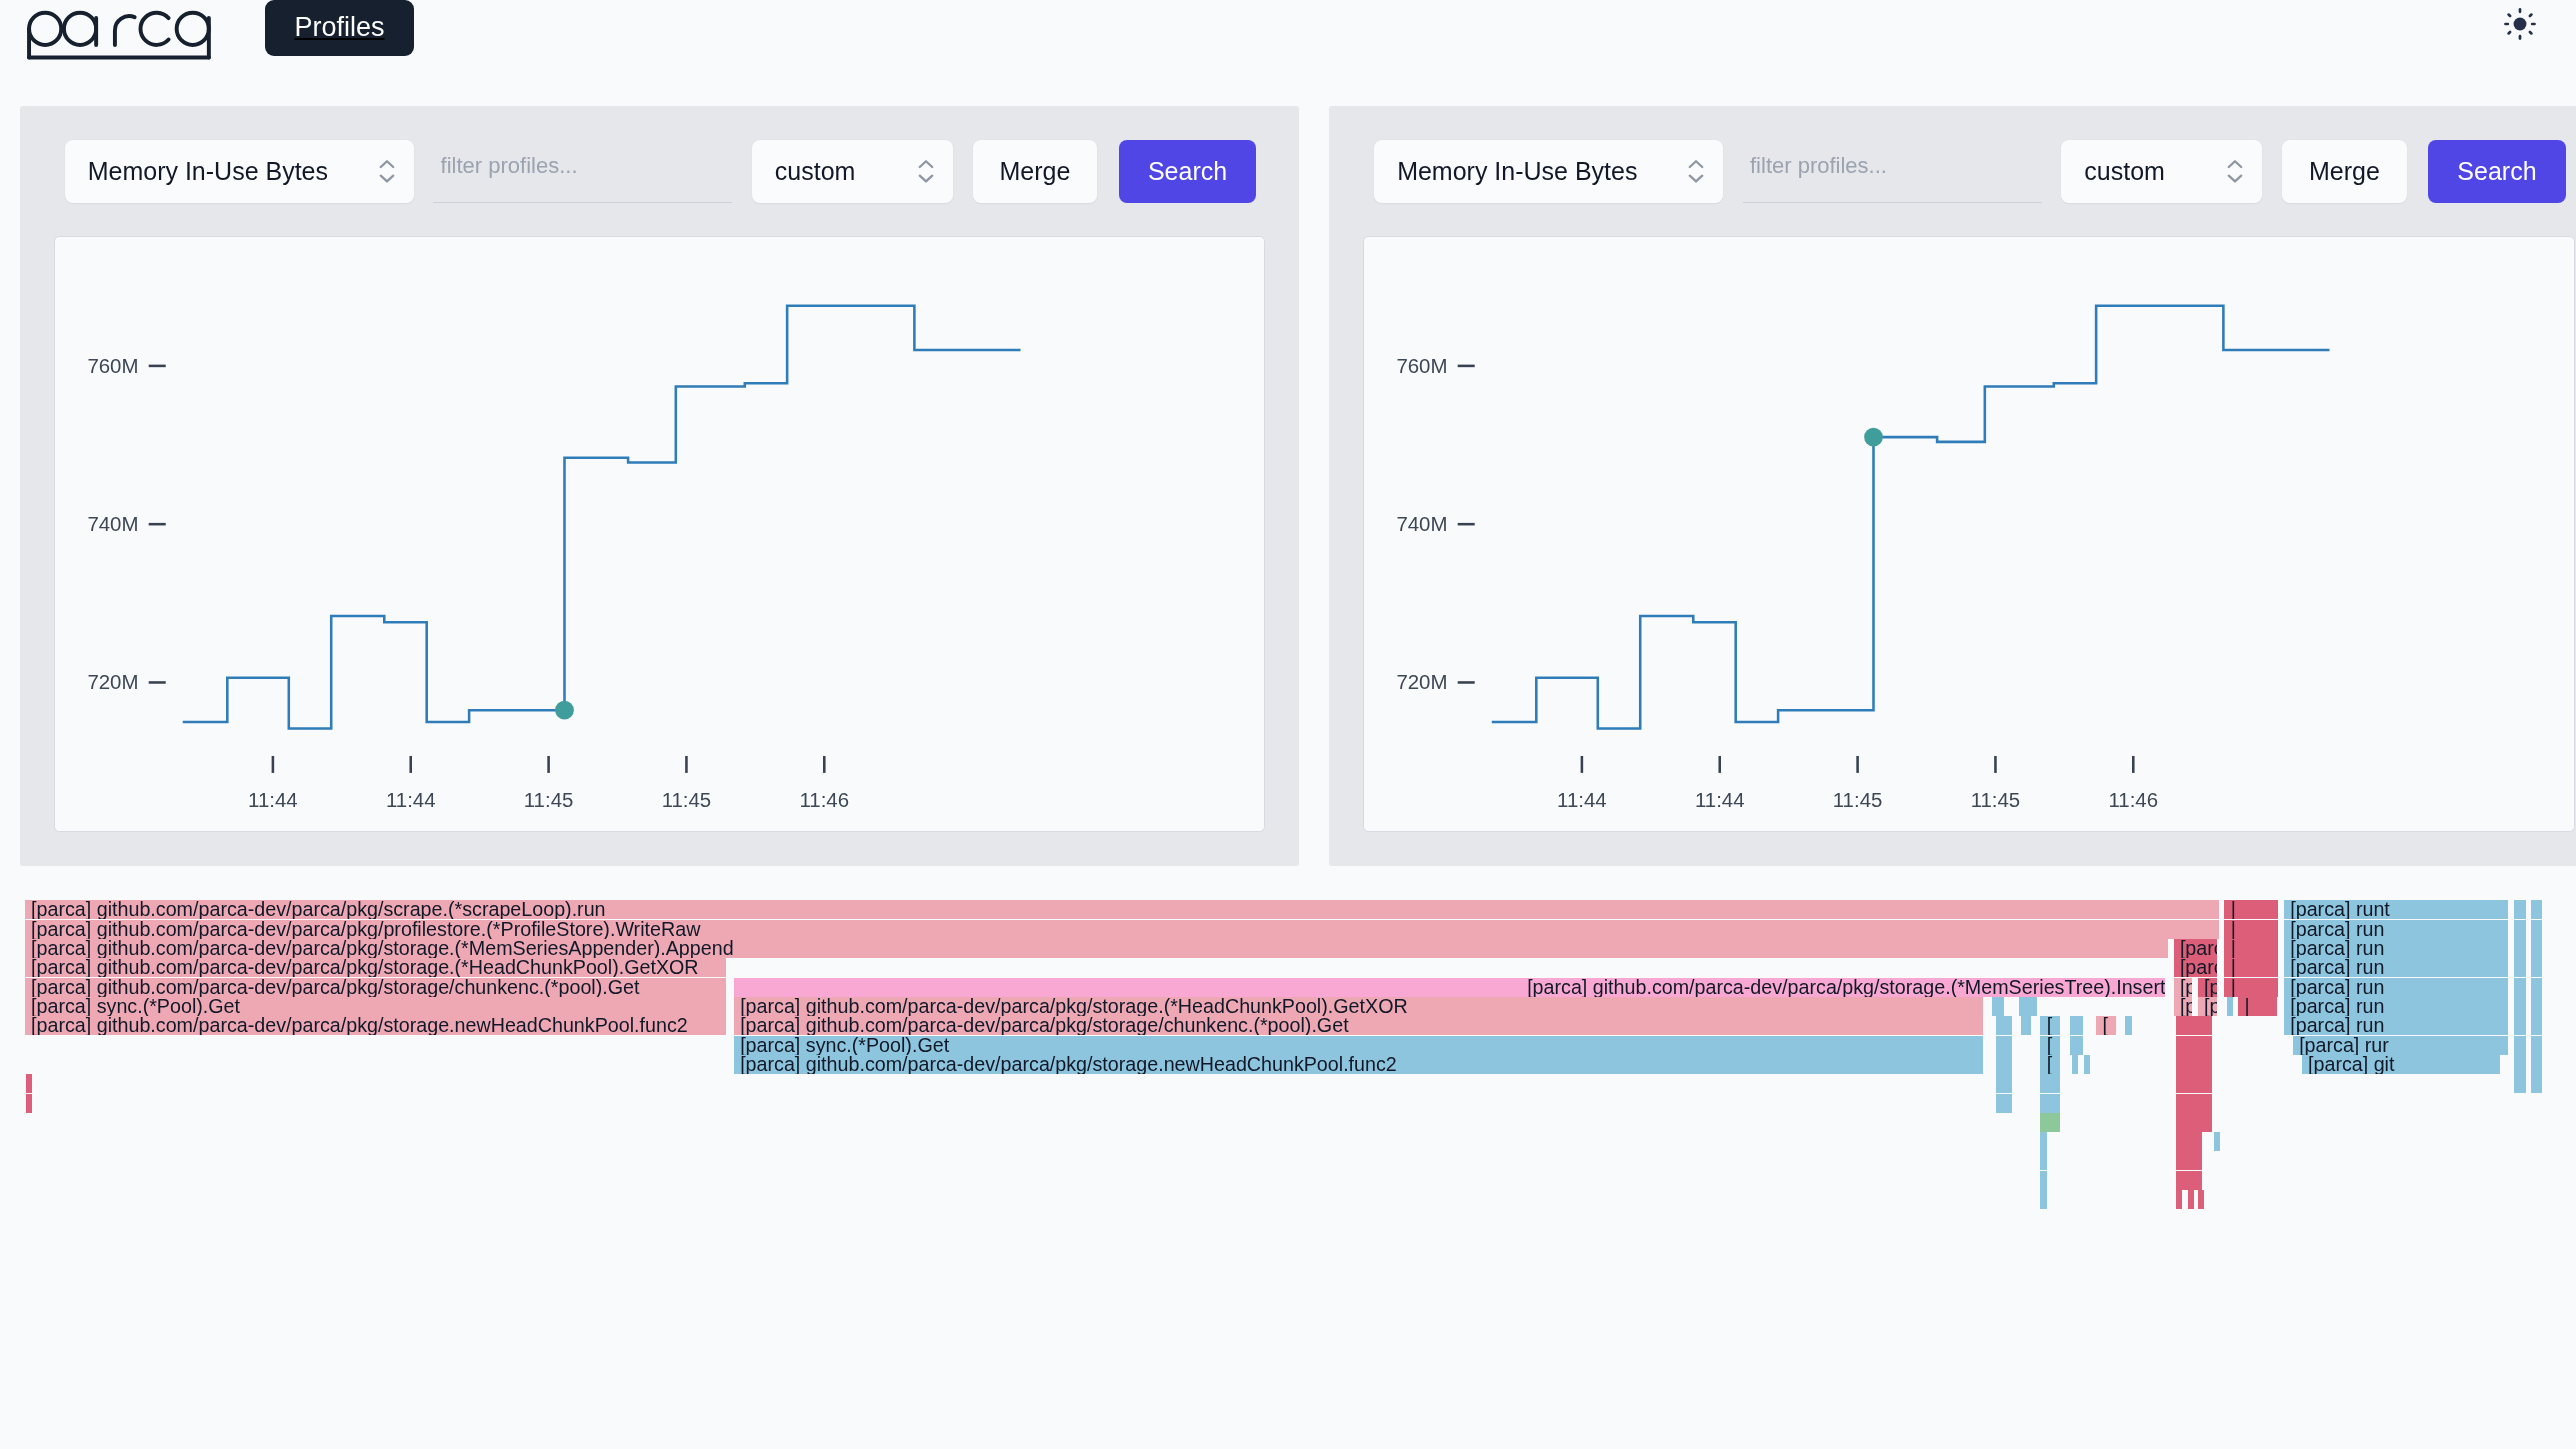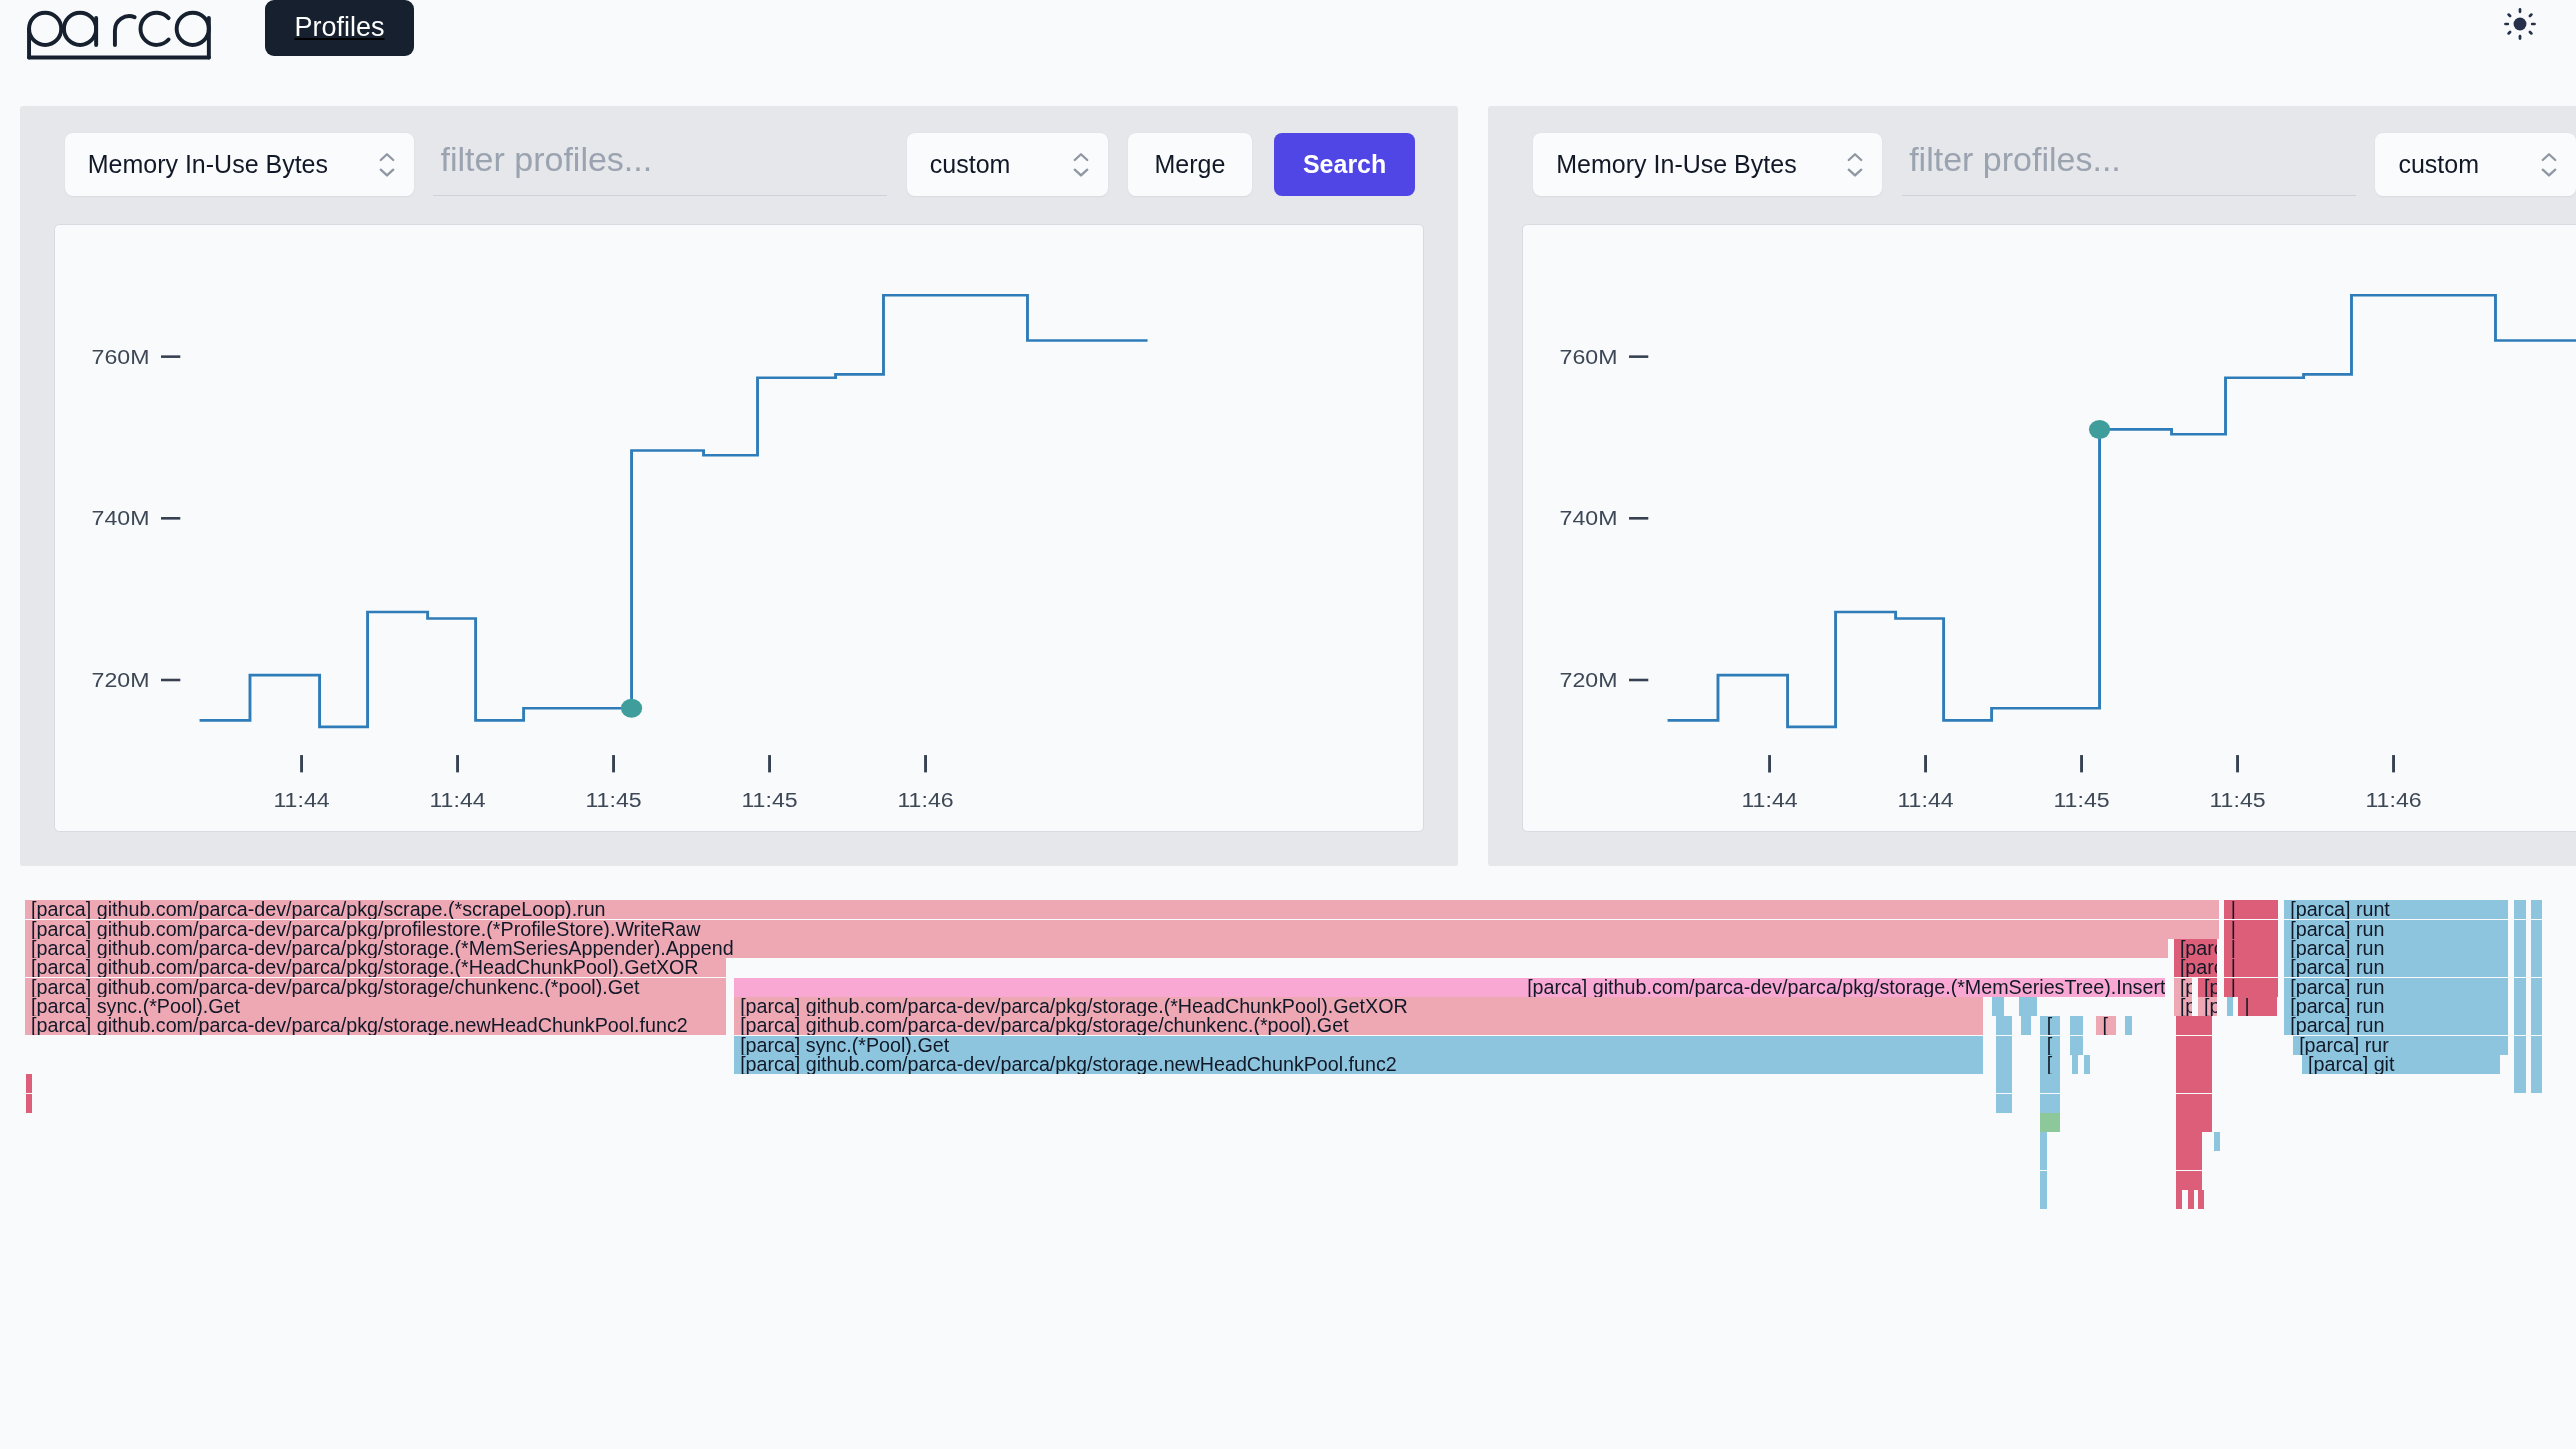--- a/index.html
+++ b/index.html
@@ -83,21 +83,21 @@
   .chev { margin-left: 19.7px; display:flex; flex-direction:column; align-items:center; gap:3.6px; }
   .chev svg { display: block; }
 
   .filter-input {
     flex: 1 1 auto;
     margin: 0 19.7px;
     height: 63px;
     background: transparent;
     border: none;
     border-bottom: 1.8px solid #cbd2da;
-    font-size: 34px;
+    font-size: 22px;
     color: #be185d;
     font-family: "Liberation Sans", sans-serif;
     padding: 0 3.6px 9px 7.2px;
     outline: none;
     min-width: 54px;
   }
   .filter-input::placeholder { color: #9aa3af; }
 
   .merge-btn {
     background: #fafbfc;
@@ -116,21 +116,20 @@
     background: #4f46e5;
     border: none;
     border-radius: 8px;
     height: 63px;
     padding: 0 29px;
     font-size: 25px;
     color: #ffffff;
     margin-left: 21.5px;
     cursor: pointer;
     font-family: "Liberation Sans", sans-serif;
-    font-weight: bold;
   }
 
   .chart-card {
     flex: 1 1 auto;
     margin: 0 34px 34px 34px;
     background: #f8fafc;
     border: 0.9px solid #d6dbe1;
     border-radius: 5.4px;
     position: relative;
     overflow: hidden;

